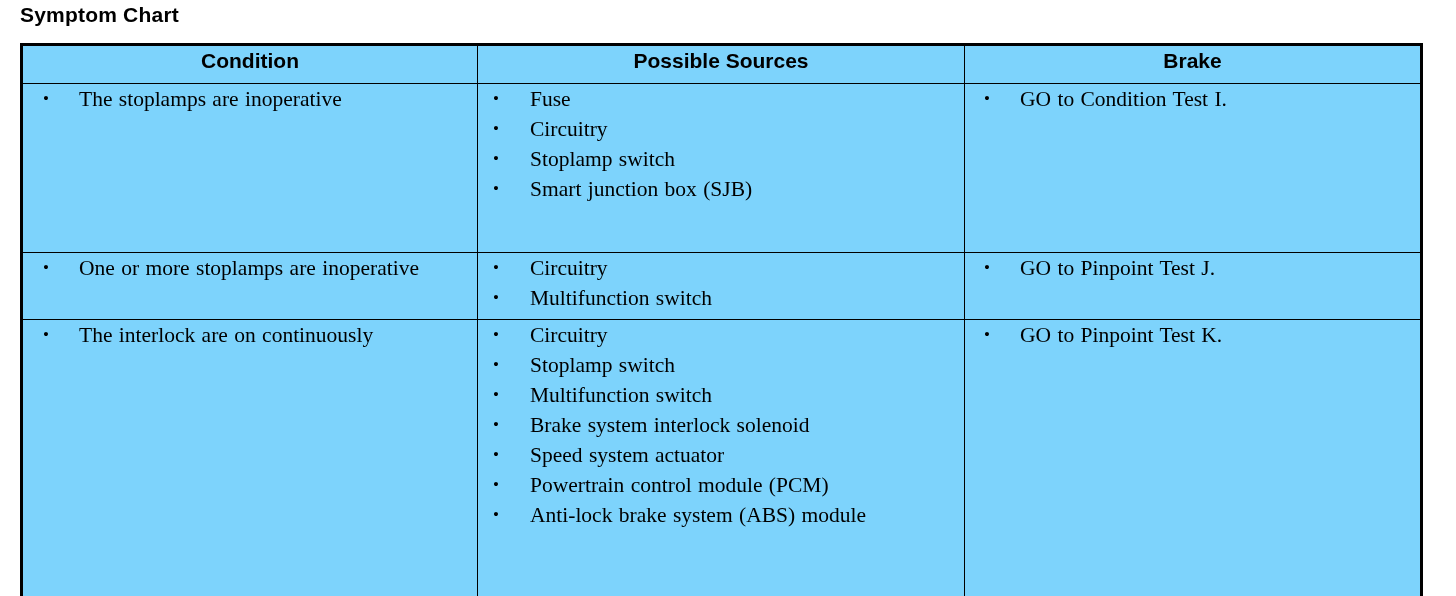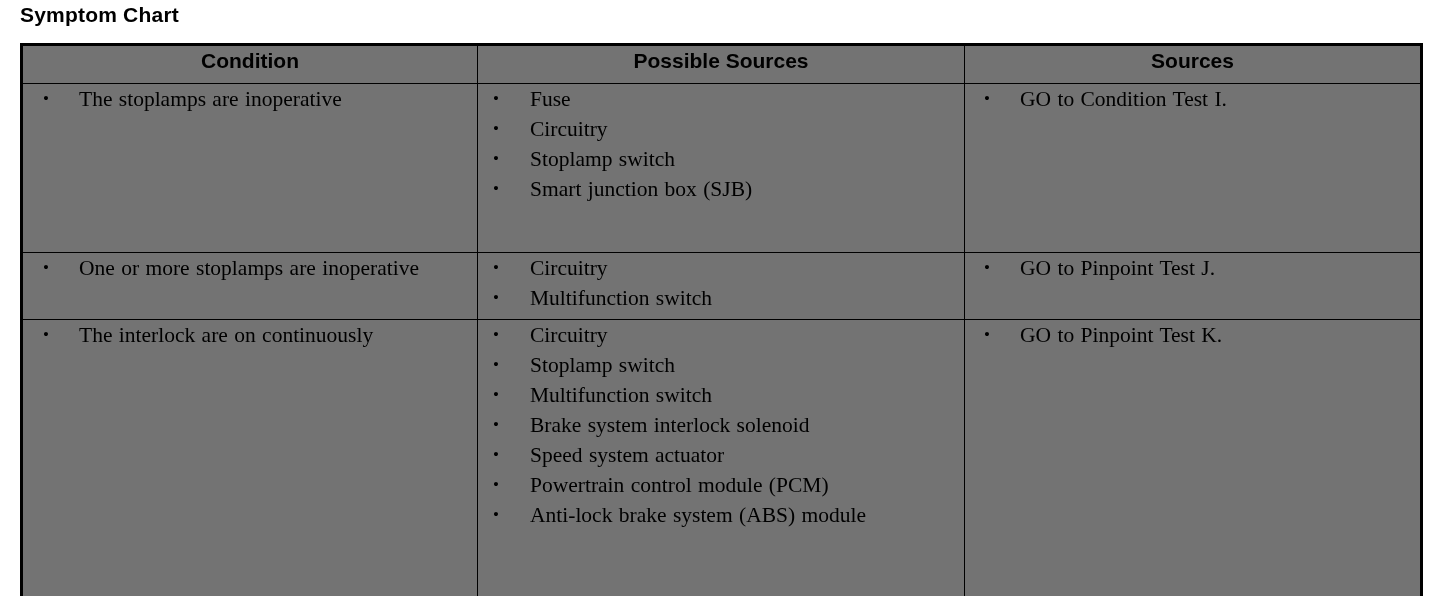--- a/index.html
+++ b/index.html
@@ -42,21 +42,21 @@
   }
   table.symptom-table col.c-cond  { width: 456px; }
   table.symptom-table col.c-src   { width: 487px; }
   table.symptom-table col.c-act   { width: 457px; }
 
   table.symptom-table th,
   table.symptom-table td {
     border: 1.6px solid #000000;
     vertical-align: top;
     padding: 0;
-    background: #737373;
+    background: #7dd3fc;
   }
   table.symptom-table th {
     text-align: center;
     font-family: "Liberation Sans", "DejaVu Sans", sans-serif;
     font-weight: bold;
     font-size: 21px;
     line-height: 24px;
     height: 30px;
     padding: 3px 0 4px 0;
   }
@@ -108,21 +108,21 @@
   <table class="symptom-table">
     <colgroup>
       <col class="c-cond">
       <col class="c-src">
       <col class="c-act">
     </colgroup>
     <thead>
       <tr class="header-row">
         <th>Condition</th>
         <th>Possible Sources</th>
-        <th>Sources</th>
+        <th>Brake</th>
       </tr>
     </thead>
     <tbody>
 
       <tr class="row1">
         <td class="cond-cell">
           <ul class="cell-list">
             <li>
               <span class="bullet">•</span>
               <span>The stoplamps are inoperative</span>

